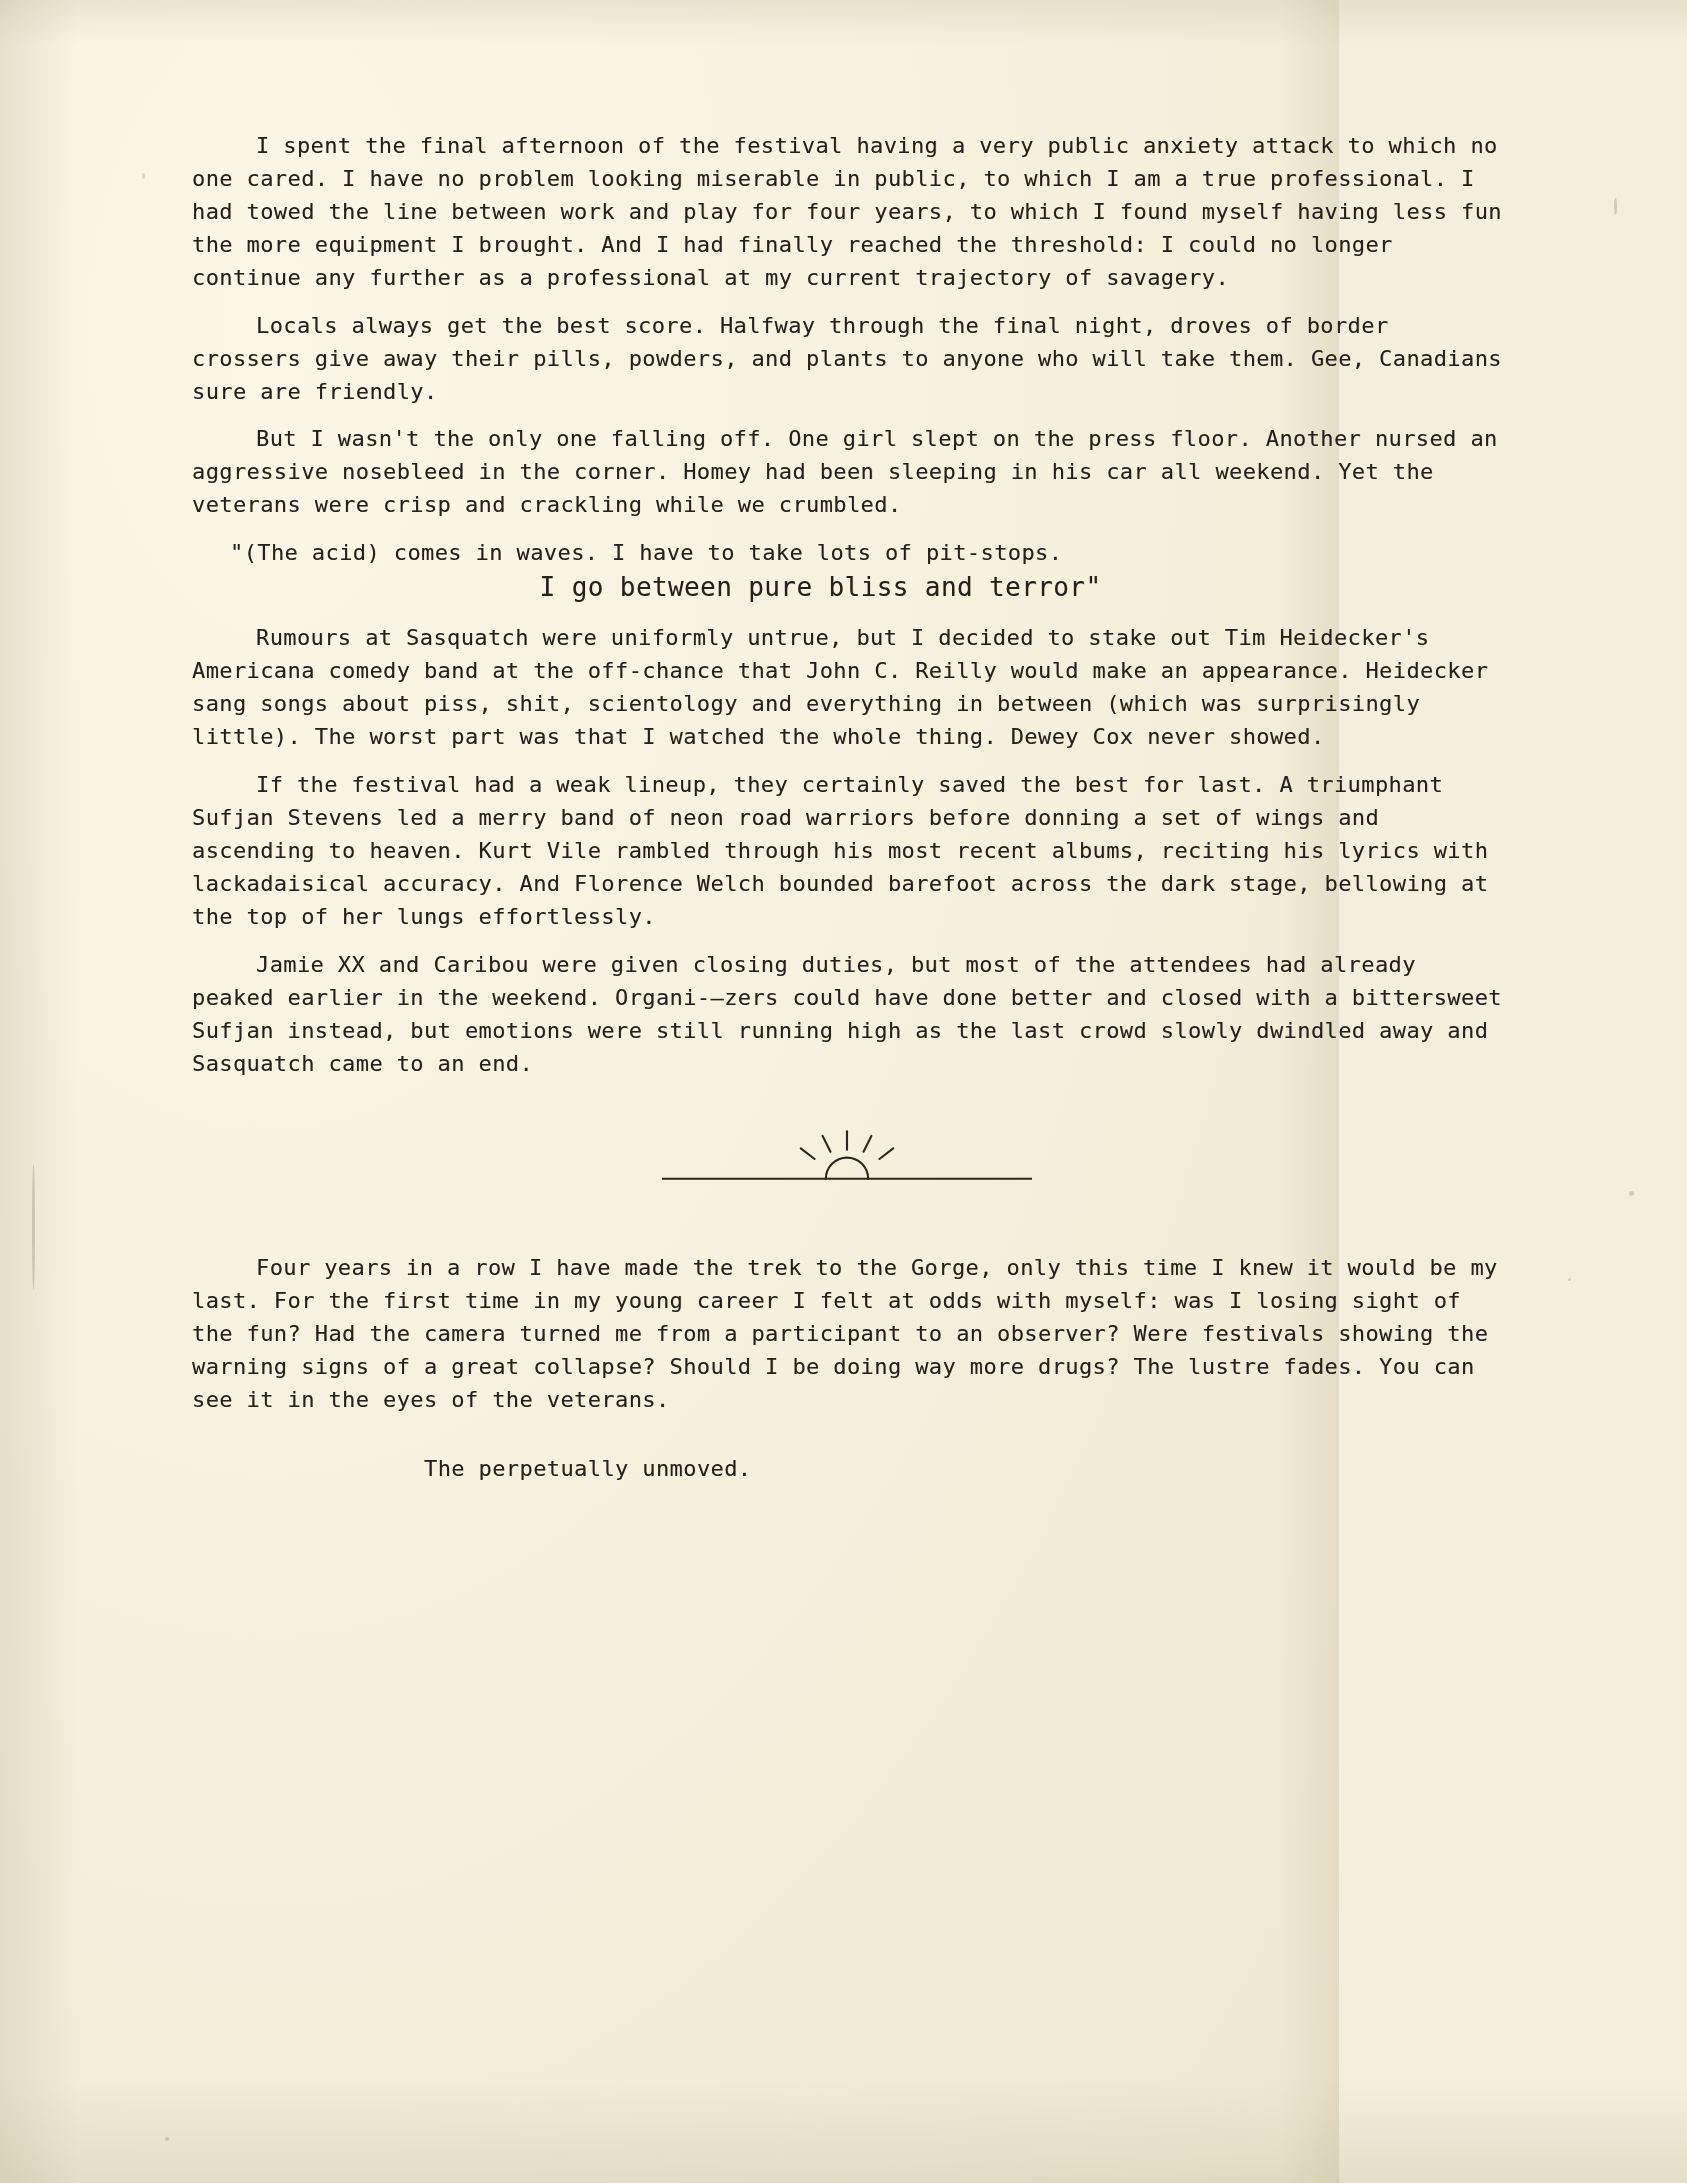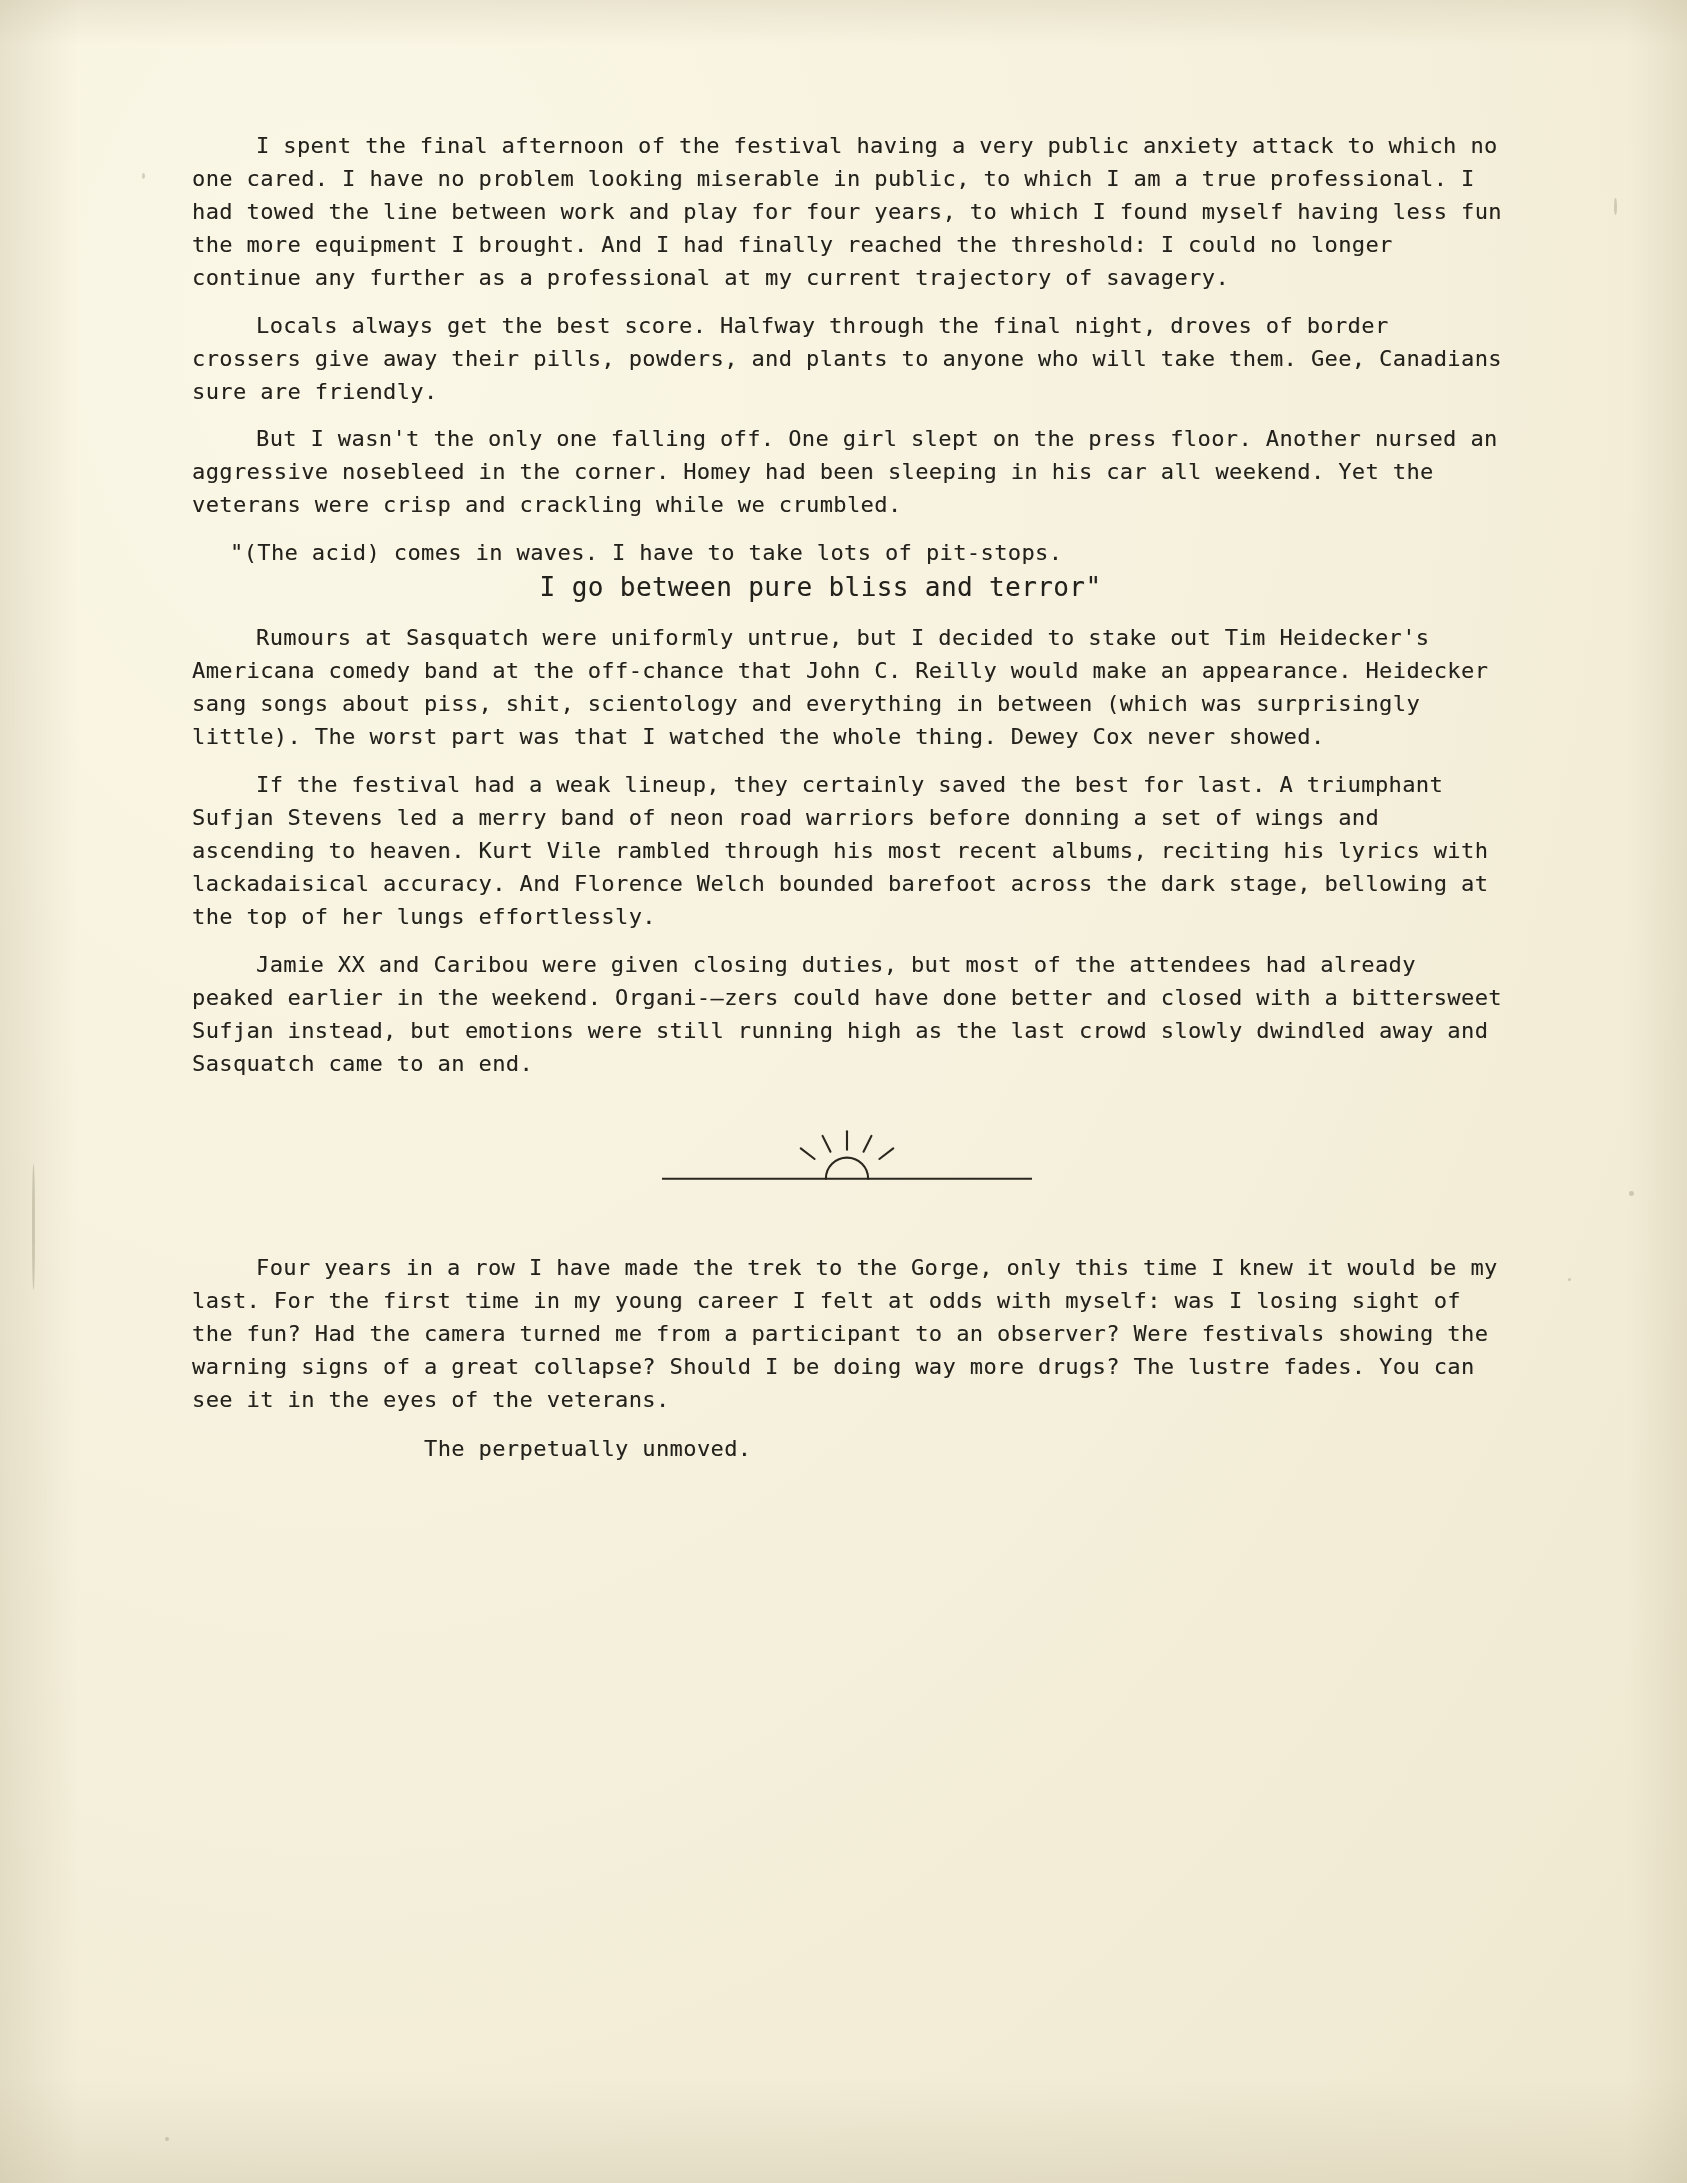--- a/index.html
+++ b/index.html
@@ -11,21 +11,21 @@
     width: 1687px;
     height: 2183px;
     position: relative;
     font-family: "DejaVu Sans Mono", "Liberation Mono", monospace;
     overflow: hidden;
   }
   
   .page {
     position: absolute;
     left: 0; top: 0;
-    width: 1687px;
+    width: 1339px;
     height: 2183px;
     background:
       radial-gradient(ellipse at 20% 15%, #fbf7e6 0%, #f7f2df 40%, #f2ecd6 75%, #efe8d0 100%);
   }
   
   .edge-left {
     position: absolute;
     left: 0; top: 0;
     width: 79px; height: 2183px;
     background: linear-gradient(to right, rgba(190,180,150,0.30), rgba(190,180,150,0.0));
@@ -106,21 +106,21 @@
     margin: 34px 0 38px 0;
   }
   .divider svg {
     position: absolute;
     left: 50%;
     transform: translateX(-50%);
     top: 0;
   }
 
   p.closing {
-    margin: 16px 0 0 0;
+    margin: 36px 0 0 0;
     font-size: 22px;
     line-height: 33px;
     letter-spacing: 0.4px;
     color: #23211c;
     text-indent: 232px;
     white-space: pre-wrap;
     text-shadow: 0.3px 0.2px 0 rgba(60,55,40,0.30);
   }
 </style>
 </head>

